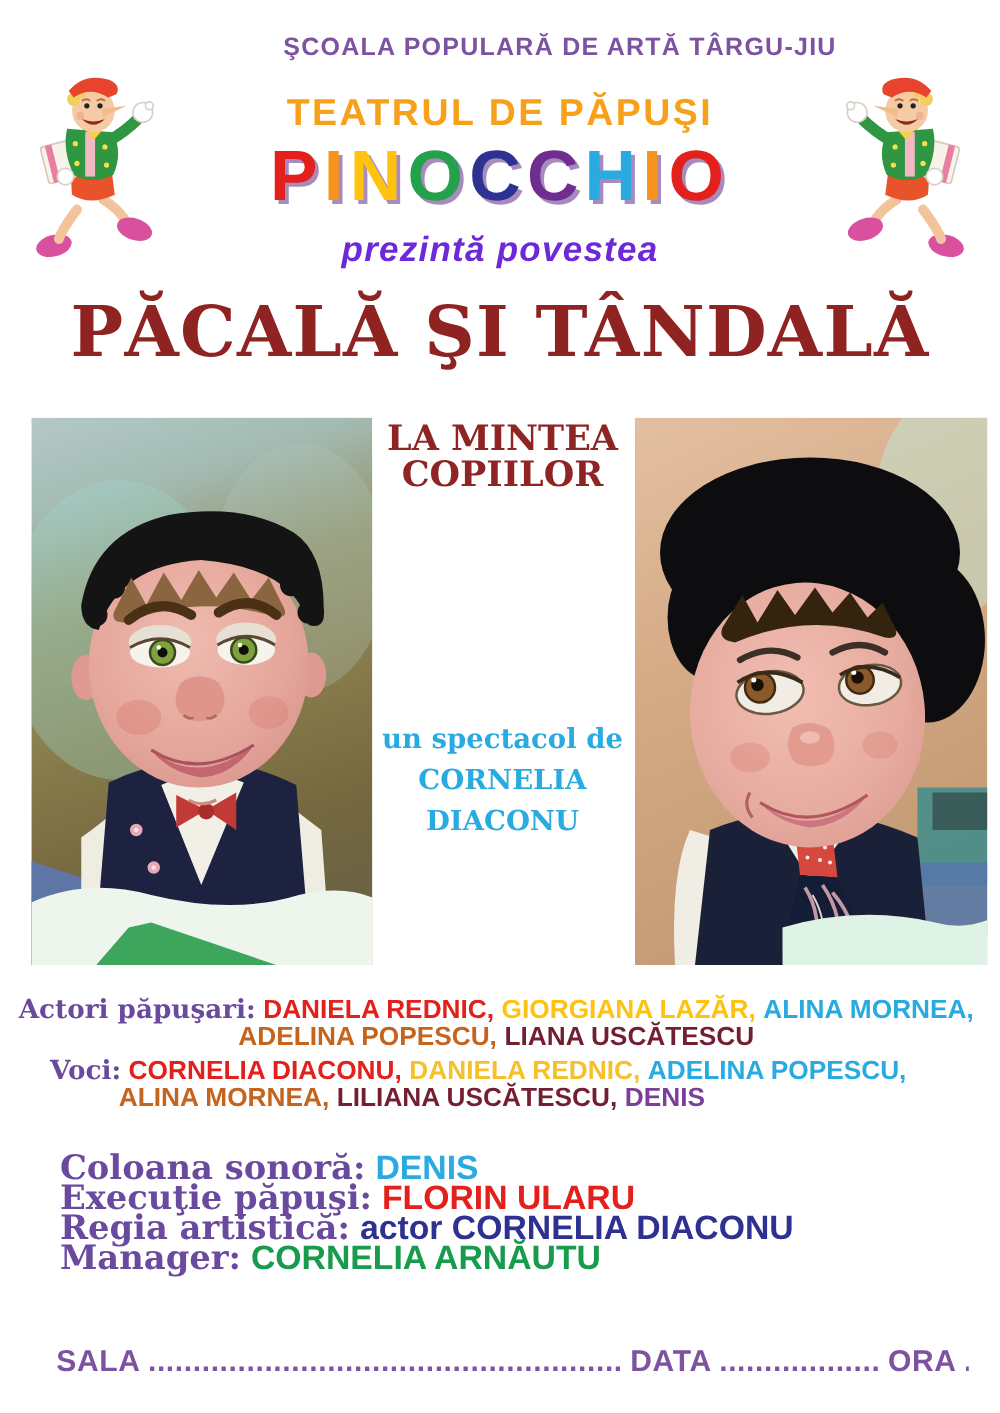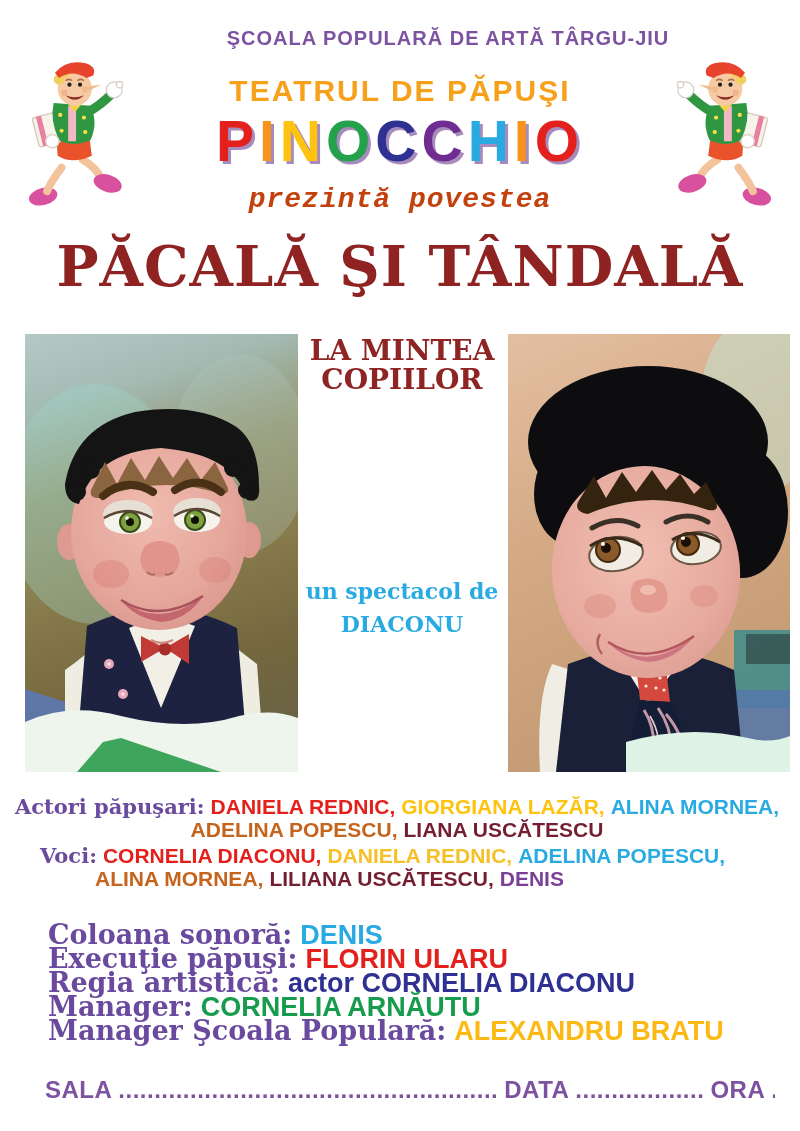--- a/index.html
+++ b/index.html
@@ -6,22 +6,22 @@
   .poster{position:relative;width:800px;height:1131px;background:#ffffff;overflow:hidden;
           font-family:"Liberation Sans",sans-serif;margin:0 auto;}
   .abs{position:absolute;}
   .ctr{left:0;width:100%;text-align:center;}
   .nowrap{white-space:nowrap;}
 
   .school-line{top:27px;font-size:20px;font-weight:bold;color:#7C52A1;letter-spacing:1px;margin-left:48px;}
   .theater-line{top:74px;font-size:30px;font-weight:bold;color:#F7A11A;letter-spacing:2px;}
   .brand{top:108px;font-size:57px;font-weight:bold;letter-spacing:5px;}
   .brand .seg{text-shadow:3px 3px 0 rgba(94,44,135,0.55);font-family:"Liberation Sans",sans-serif;}
-  .tagline{top:184px;font-size:28px;font-weight:bold;font-style:italic;color:#c2410c;
-           font-family:Liberation Mono, monospace;letter-spacing:1px;}
+  .tagline{top:184px;font-size:28px;font-weight:bold;font-style:italic;color:#6d28d9;
+           font-family:Liberation Sans, sans-serif;letter-spacing:1px;}
   .main-title{top:233px;font-size:56px;font-weight:bold;color:#8E2322;
               font-family:"DejaVu Serif",serif;letter-spacing:1px;}
   .subtitle{left:294px;top:336px;width:216px;text-align:center;color:#8E2424;
             font-family:"DejaVu Serif",serif;font-weight:bold;font-size:28px;line-height:1.05;}
   .spectacle{left:294px;top:575px;width:216px;text-align:center;color:#29ABE2;
              font-family:"DejaVu Serif",serif;font-weight:bold;font-size:22px;line-height:1.5;}
 
   .photo{position:absolute;top:334px;height:438px;overflow:hidden;}
   .photo.left{left:25px;width:273px;}
   .photo.right{left:508px;width:282px;}
@@ -204,20 +204,21 @@
       <path d="M96,266 Q134,296 178,262 Q162,286 136,288 Q110,284 96,266 Z" fill="#C4666E"></path>
       <path d="M96,266 Q134,290 178,262" stroke="#A8525C" stroke-width="2.5" fill="none"></path>
       <path d="M126,306 Q136,312 148,306" stroke="#D08A80" stroke-width="2.5" fill="none"></path>
       <path d="M0,388 Q44,368 96,382 Q162,398 214,382 Q248,374 273,384 L273,438 L0,438 Z" fill="#EDF5EC"></path>
       <polygon points="96,404 196,438 52,438 78,408" fill="#2F9E4F" opacity="0.92"></polygon>
     </svg>
   </div>
 
   <div class="abs spectacle">
     <div>un spectacol de</div>
+    <div>CORNELIA</div>
     <div>DIACONU</div>
   </div>
 
   <div class="photo right">
     <svg viewBox="0 0 282 438" preserveAspectRatio="none" aria-hidden="true">
       <defs>
         <linearGradient id="bgR" x1="0" y1="0" x2="0.3" y2="1">
           <stop offset="0" stop-color="#E3BFA2"></stop>
             <stop offset="0.45" stop-color="#D5AB86"></stop>
           <stop offset="1" stop-color="#C39A73"></stop>
@@ -286,21 +287,18 @@
   </div>
   <div class="prod-line p1">
     <span class="plabel">Execuţie păpuşi:</span><span class="pvalue" style="color: rgb(227, 32, 27);">FLORIN ULARU</span>
   </div>
   <div class="prod-line p2">
     <span class="plabel">Regia artistică:</span><span class="pvalue" style="color: rgb(46, 49, 146);">actor CORNELIA DIACONU</span>
   </div>
   <div class="prod-line p3">
     <span class="plabel">Manager:</span><span class="pvalue" style="color: rgb(23, 155, 76);">CORNELIA ARNĂUTU</span>
   </div>
-  <div class="prod-line p4">
-    <span class="plabel">Manager Şcoala Populară:</span><span class="pvalue" style="color: rgb(253, 185, 19);">ALEXANDRU BRATU</span>
-  </div>
 
   <div class="abs footer">
     <span>SALA</span><span>.....................................................</span><span>DATA</span><span>..................</span><span>ORA</span><span>.........</span>
   </div>
 
 </div>
 
 </body></html>

